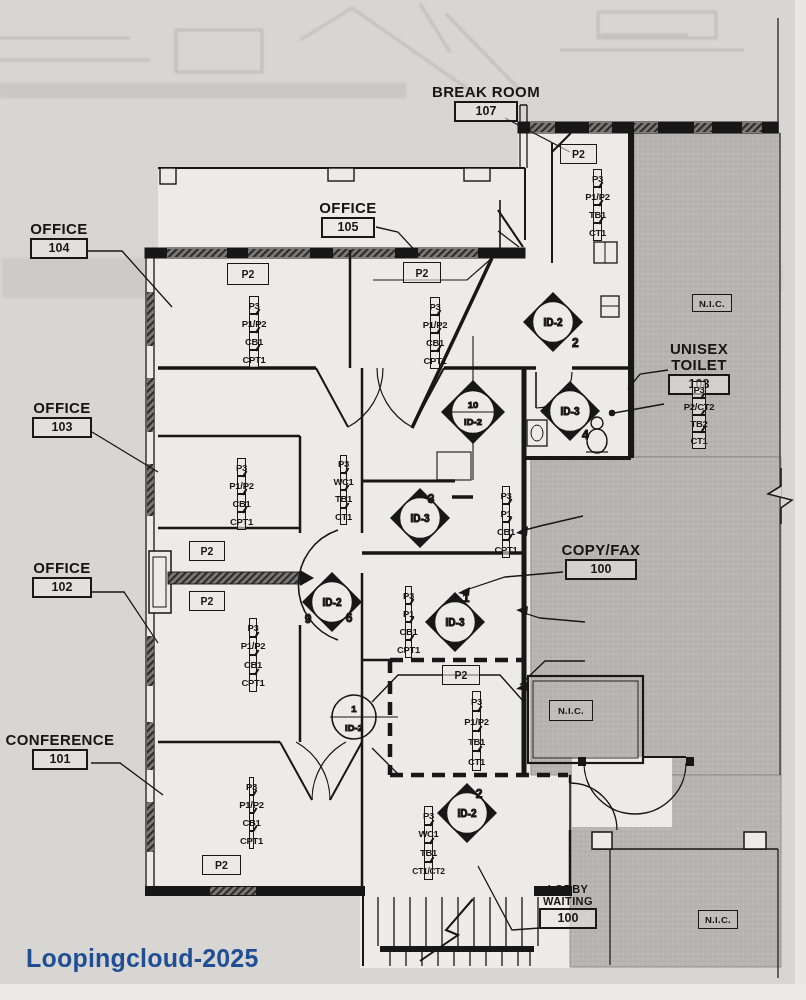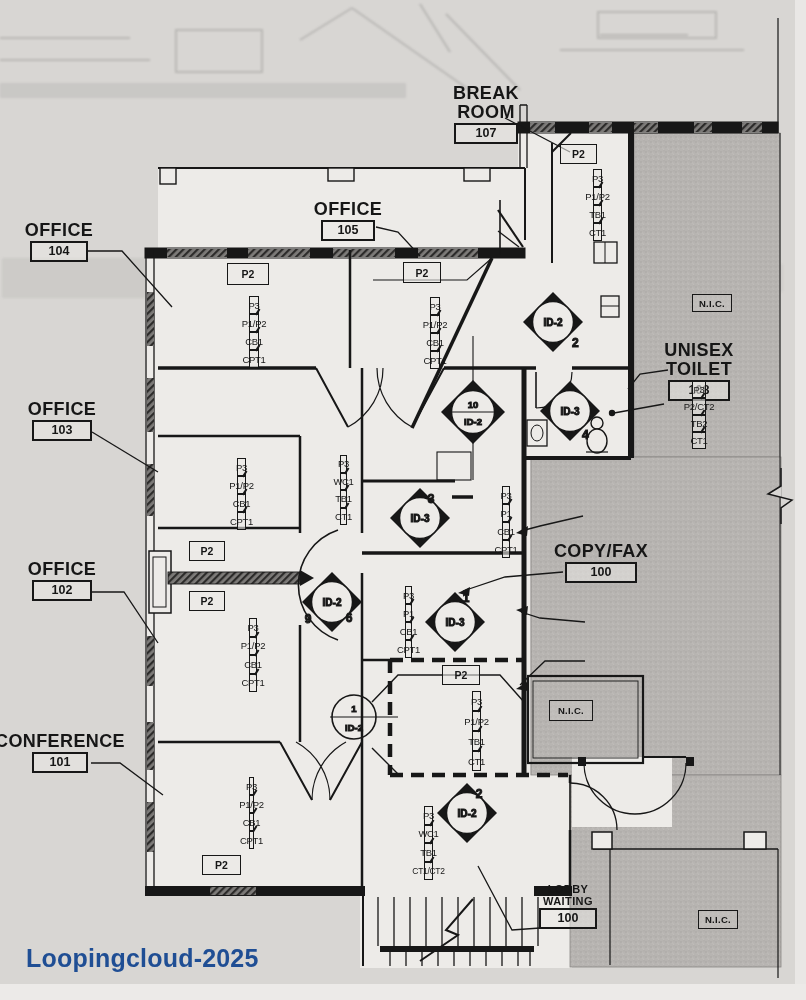--- a/index.html
+++ b/index.html
@@ -1,29 +1,29 @@
 <!DOCTYPE html>
 <html><head>
 <meta charset="utf-8">
 <style>
   html,body{margin:0;padding:0;background:#c9c8c6;}
   #stage{position:relative;width:806px;height:1000px;background:#d8d6d3;overflow:hidden;
          font-family:"Liberation Sans",sans-serif;}
   #stage svg{position:absolute;left:0;top:0;}
   .strip{position:absolute;}
   .rlabel{position:absolute;display:flex;flex-direction:column;align-items:center;color:#161616;width:110px;}
-  .rlabel .rname{font-weight:bold;font-size:18px;letter-spacing:.4px;line-height:1.05;text-align:center;white-space:normal;}
+  .rlabel .rname{font-weight:bold;font-size:15px;letter-spacing:.4px;line-height:1.05;text-align:center;white-space:normal;}
   .rlabel .rbox{border:2px solid #171717;background:rgba(235,233,230,.55);font-weight:bold;font-size:12.5px;
                 padding:1px 8px;margin-top:1px;text-align:center;line-height:15px;}
   .rlabel.narrow{width:70px;}
   .tag{position:absolute;border:1.7px solid #171717;background:rgba(235,233,230,.6);font-weight:bold;
        font-size:10.5px;color:#161616;display:flex;align-items:center;justify-content:center;}
   .stack{position:absolute;display:flex;flex-direction:column;}
   .stack .cell{border:1.7px solid #171717;border-top-width:.9px;border-bottom-width:.9px;
-       background:rgba(235,233,230,.6);font-weight:normal;font-size:9.5px;letter-spacing:-.3px;color:#161616;
+       background:rgba(235,233,230,.6);font-weight:bold;font-size:9.5px;letter-spacing:-.3px;color:#161616;
        display:flex;align-items:center;justify-content:center;position:relative;margin-left:28px;}
   .stack .cell:first-child{border-top-width:1.7px;}
   .stack .cell:last-child{border-bottom-width:1.7px;}
   .stack .cell + .cell::before{content:"";position:absolute;top:-4px;left:46%;width:7px;height:1.5px;
        background:#171717;transform:rotate(-58deg);}
   .nicbox{position:absolute;border:1.6px solid #171717;background:rgba(210,207,204,.35);font-weight:bold;
        font-size:9.5px;color:#161616;display:flex;align-items:center;justify-content:center;letter-spacing:.3px;}
   .watermark{position:absolute;font-weight:bold;font-size:25px;letter-spacing:.2px;}
   .mtxt{font:bold 10px "Liberation Sans",sans-serif;fill:#151515;}
   .mtxts{font:bold 9.5px "Liberation Sans",sans-serif;fill:#151515;}

